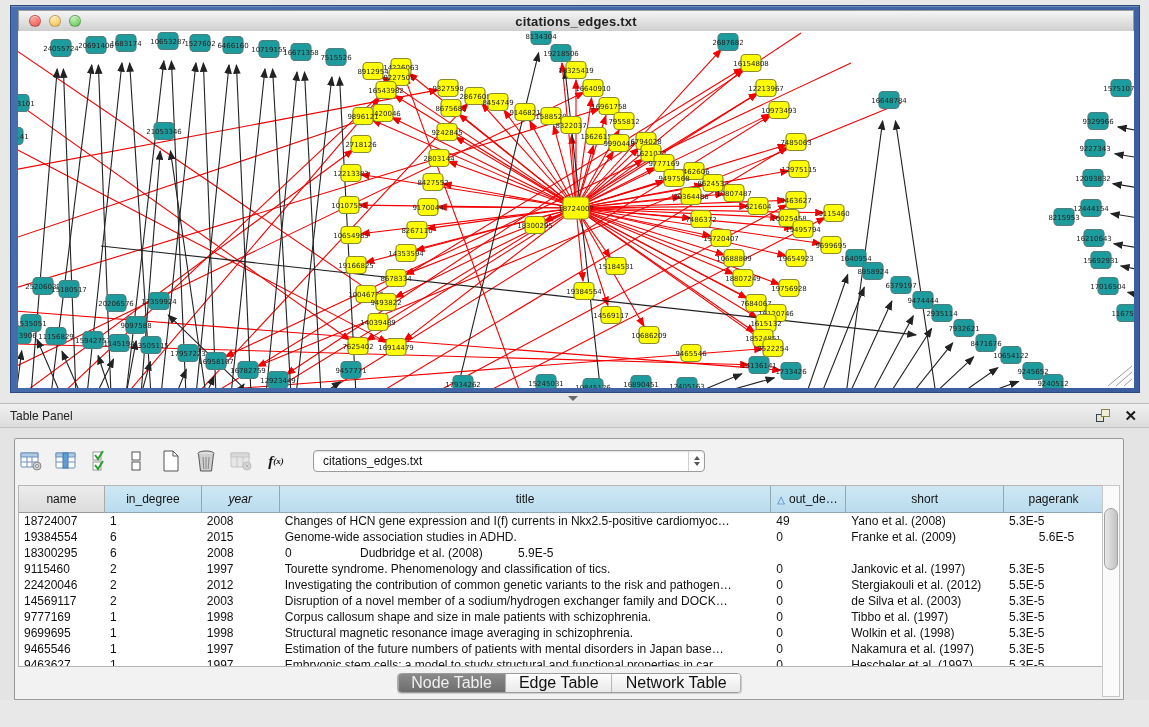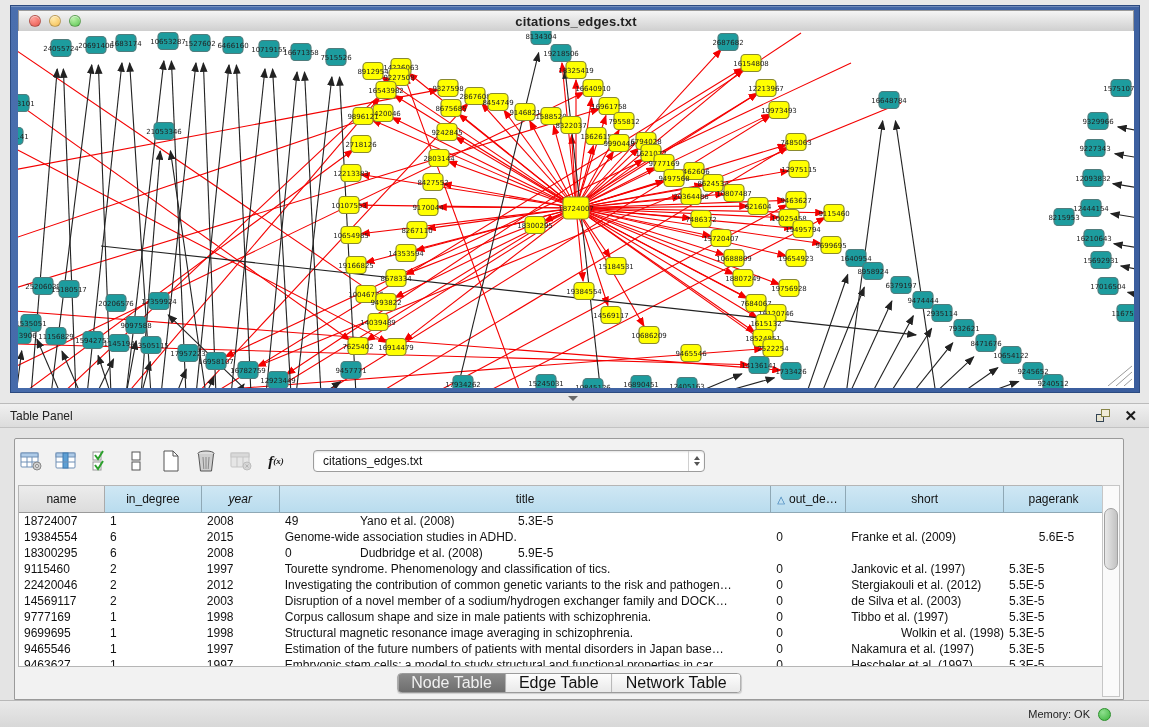--- a/index.html
+++ b/index.html
@@ -915,20 +915,21 @@
             </div>
             <div class="gh" style="width: 100px;">
               <span>pagerank</span>
             </div>
           </div>
         <div class="grid-rows" id="gridRows">
             <div class="grow">
               <div class="gc" style="width: 86px;">18724007</div>
               <div class="gc" style="width: 97px;">1</div>
               <div class="gc" style="width: 78px;">2008</div>
+              <div class="gc" style="width: 492px;">Changes of HCN gene expression and I(f) currents in Nkx2.5-positive cardiomyoc…</div>
               <div class="gc" style="width: 75px;">49</div>
               <div class="gc" style="width: 158px;">Yano et al. (2008)</div>
               <div class="gc" style="width: 100px;">5.3E-5</div>
             </div>
             <div class="grow">
               <div class="gc" style="width: 86px;">19384554</div>
               <div class="gc" style="width: 97px;">6</div>
               <div class="gc" style="width: 78px;">2015</div>
               <div class="gc" style="width: 492px;">Genome-wide association studies in ADHD.</div>
               <div class="gc" style="width: 75px;">0</div>
@@ -978,21 +979,21 @@
               <div class="gc" style="width: 75px;">0</div>
               <div class="gc" style="width: 158px;">Tibbo et al. (1997)</div>
               <div class="gc" style="width: 100px;">5.3E-5</div>
             </div>
             <div class="grow">
               <div class="gc" style="width: 86px;">9699695</div>
               <div class="gc" style="width: 97px;">1</div>
               <div class="gc" style="width: 78px;">1998</div>
               <div class="gc" style="width: 492px;">Structural magnetic resonance image averaging in schizophrenia.</div>
               <div class="gc" style="width: 75px;">0</div>
-              <div class="gc" style="width: 158px; text-align: right;">Wolkin et al. (1998)</div>
+              <div class="gc" style="width: 158px;">Wolkin et al. (1998)</div>
               <div class="gc" style="width: 100px;">5.3E-5</div>
             </div>
             <div class="grow">
               <div class="gc" style="width: 86px;">9465546</div>
               <div class="gc" style="width: 97px;">1</div>
               <div class="gc" style="width: 78px;">1997</div>
               <div class="gc" style="width: 492px;">Estimation of the future numbers of patients with mental disorders in Japan base…</div>
               <div class="gc" style="width: 75px;">0</div>
               <div class="gc" style="width: 158px;">Nakamura et al. (1997)</div>
               <div class="gc" style="width: 100px;">5.3E-5</div>
@@ -1014,17 +1015,13 @@
       </div>
 
       <div class="tab-switcher" id="tabSwitcher">
           <div class="seg active">Node Table</div>
           <div class="seg">Edge Table</div>
           <div class="seg">Network Table</div>
         </div>
     </div>
   </div>
 
-  <div class="status-bar">
-    <span class="mem-label">Memory: OK</span>
-    <span class="mem-dot" style="background: radial-gradient(circle at 35% 30%, rgb(143, 224, 143), rgb(60, 180, 60));"></span>
-  </div>
 </div>
 
 </body></html>

